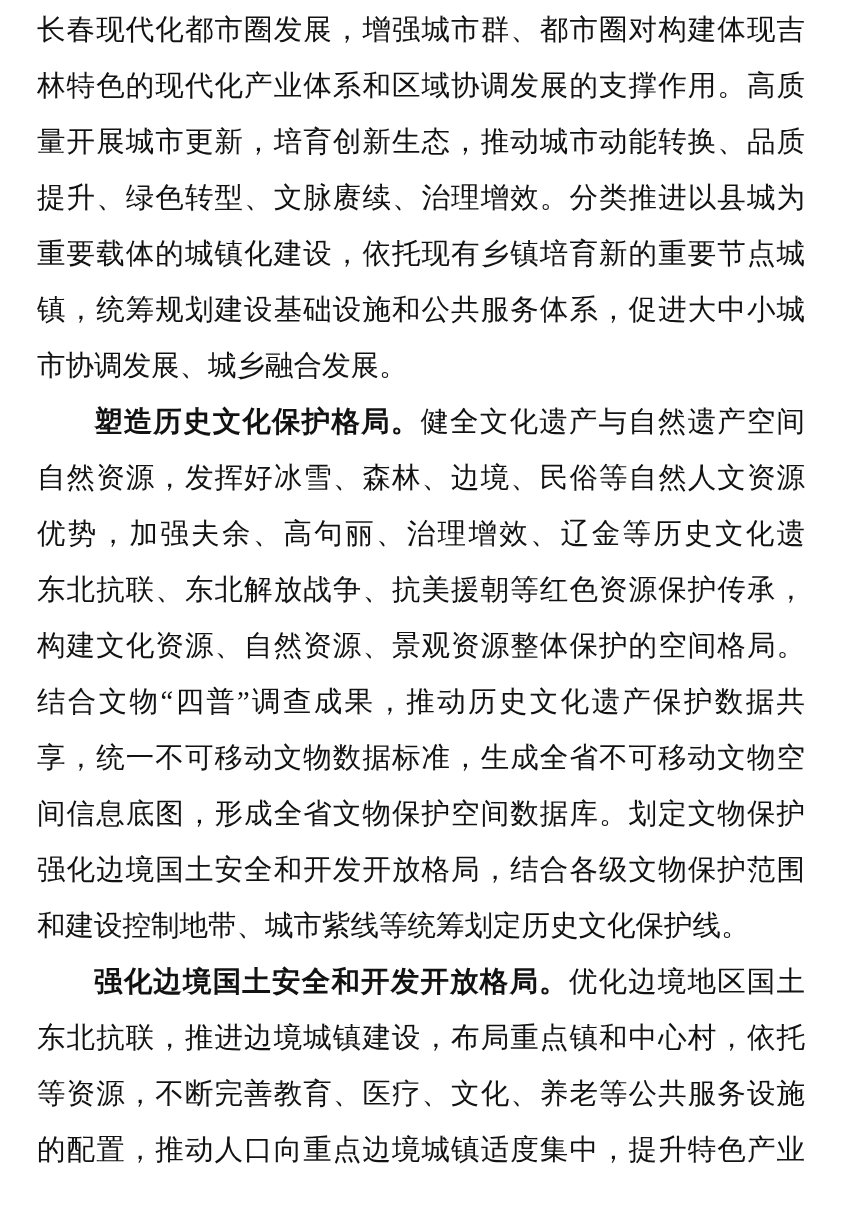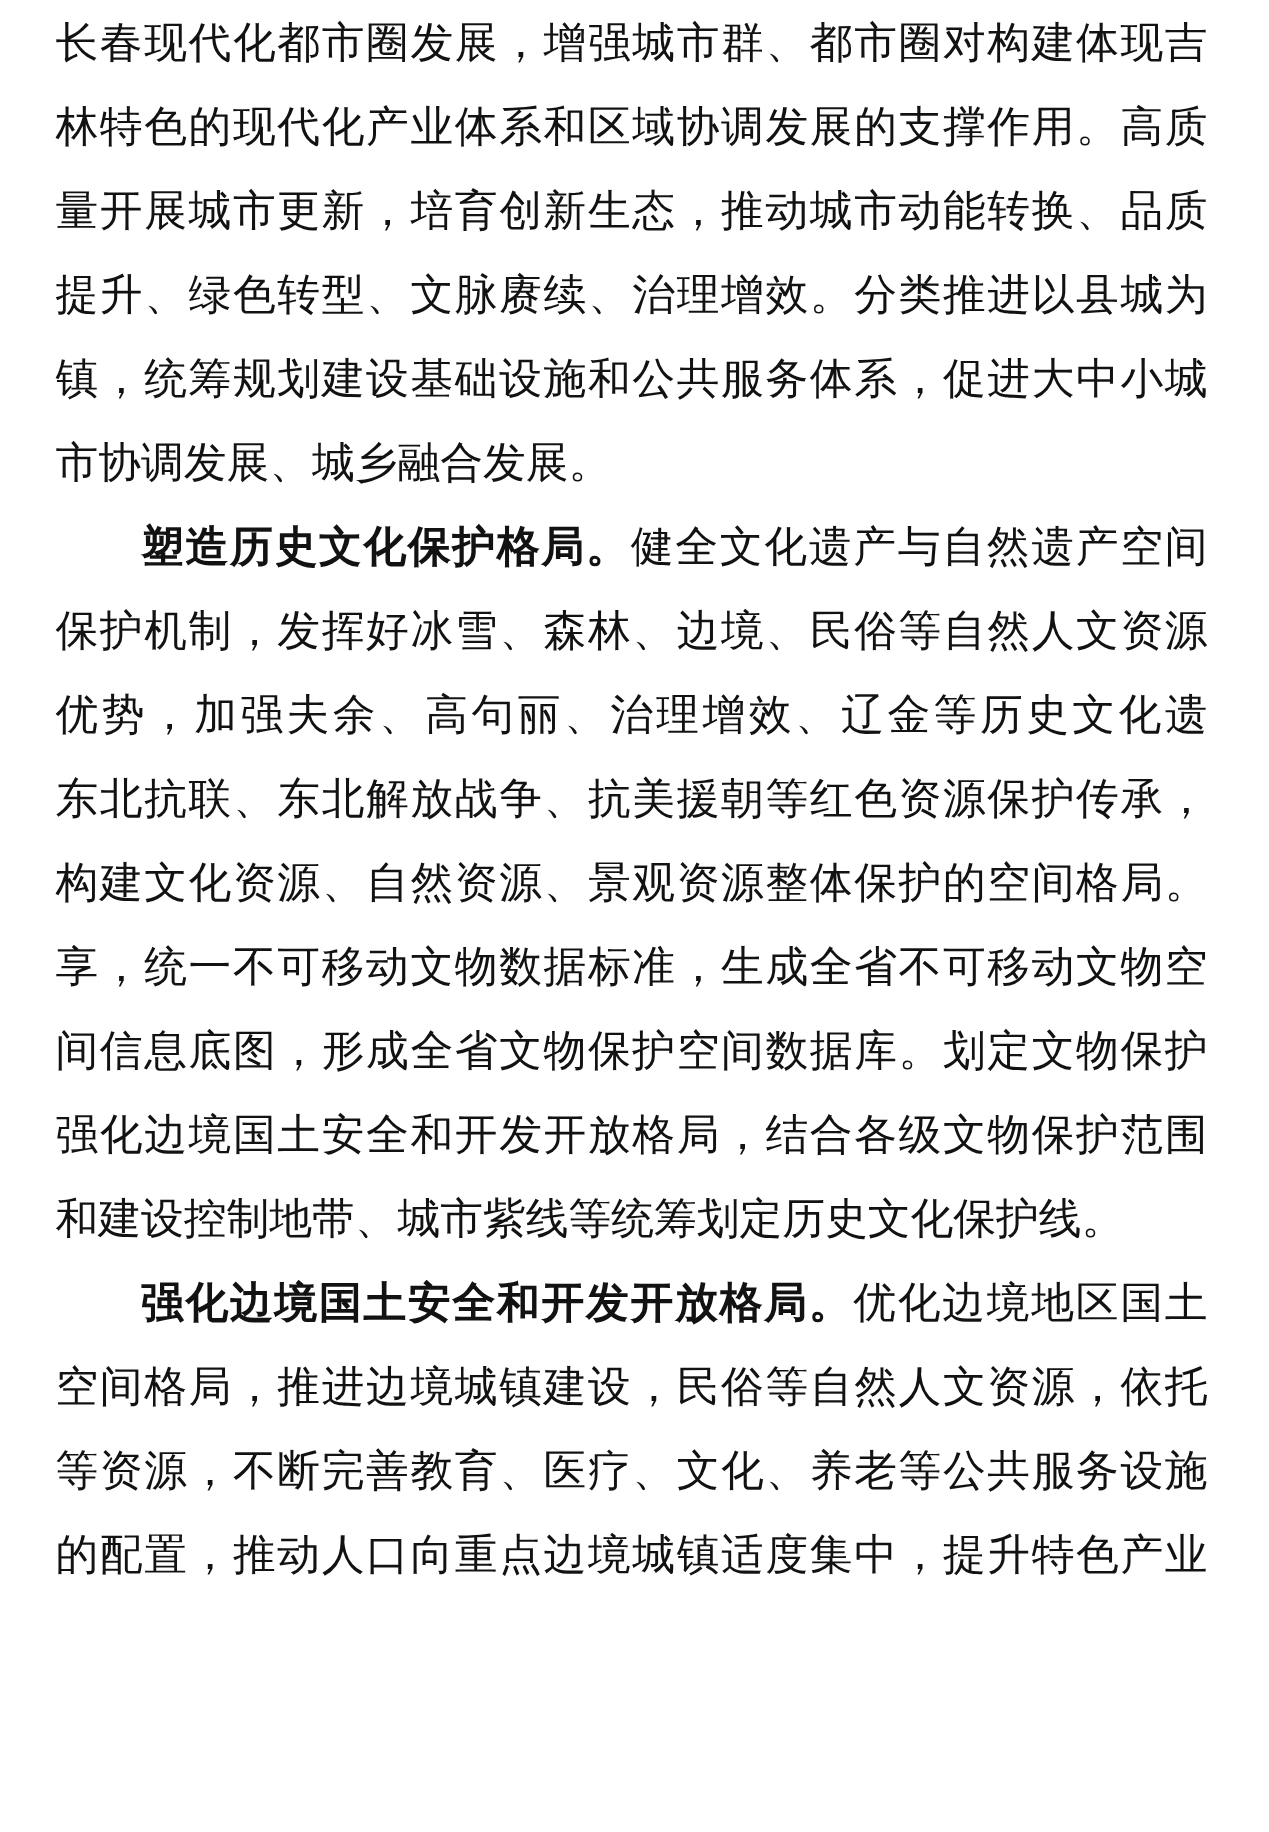--- a/index.html
+++ b/index.html
@@ -46,40 +46,42 @@
 </head>
 <body>
 
 <div class="page">
 
   <div class="paragraph">
     <div class="line">长春现代化都市圈发展，增强城市群、都市圈对构建体现吉</div>
     <div class="line">林特色的现代化产业体系和区域协调发展的支撑作用。高质</div>
     <div class="line">量开展城市更新，培育创新生态，推动城市动能转换、品质</div>
     <div class="line">提升、绿色转型、文脉赓续、治理增效。分类推进以县城为</div>
+    <div class="line">重要载体的城镇化建设，依托现有乡镇培育新的重要节点城</div>
     <div class="line">镇，统筹规划建设基础设施和公共服务体系，促进大中小城</div>
     <div class="line para-end">市协调发展、城乡融合发展。</div>
   </div>
 
   <div class="paragraph">
     <div class="line first-line">
       <span class="lead">塑造历史文化保护格局。</span><span>健全文化遗产与自然遗产空间</span>
     </div>
-    <div class="line">保护机制，发挥好冰雪、森林、边境、民俗等自然人文资源</div>
+    <div class="line">自然资源，发挥好冰雪、森林、边境、民俗等自然人文资源</div>
     <div class="line">优势，加强夫余、高句丽、治理增效、辽金等历史文化遗产，</div>
     <div class="line">东北抗联、东北解放战争、抗美援朝等红色资源保护传承，</div>
     <div class="line">构建文化资源、自然资源、景观资源整体保护的空间格局。</div>
+    <div class="line">结合文物“四普”调查成果，推动历史文化遗产保护数据共</div>
     <div class="line">享，统一不可移动文物数据标准，生成全省不可移动文物空</div>
     <div class="line">间信息底图，形成全省文物保护空间数据库。划定文物保护</div>
     <div class="line">强化边境国土安全和开发开放格局，结合各级文物保护范围</div>
     <div class="line para-end">和建设控制地带、城市紫线等统筹划定历史文化保护线。</div>
   </div>
 
   <div class="paragraph">
     <div class="line first-line">
       <span class="lead">强化边境国土安全和开发开放格局。</span><span>优化边境地区国土</span>
     </div>
-    <div class="line">空间格局，推进边境城镇建设，民俗等自然人文资源，依托</div>
+    <div class="line">东北抗联，推进边境城镇建设，布局重点镇和中心村，依托</div>
     <div class="line">等资源，不断完善教育、医疗、文化、养老等公共服务设施</div>
     <div class="line">的配置，推动人口向重点边境城镇适度集中，提升特色产业</div>
   </div>
 
 </div>
 
 </body></html>

